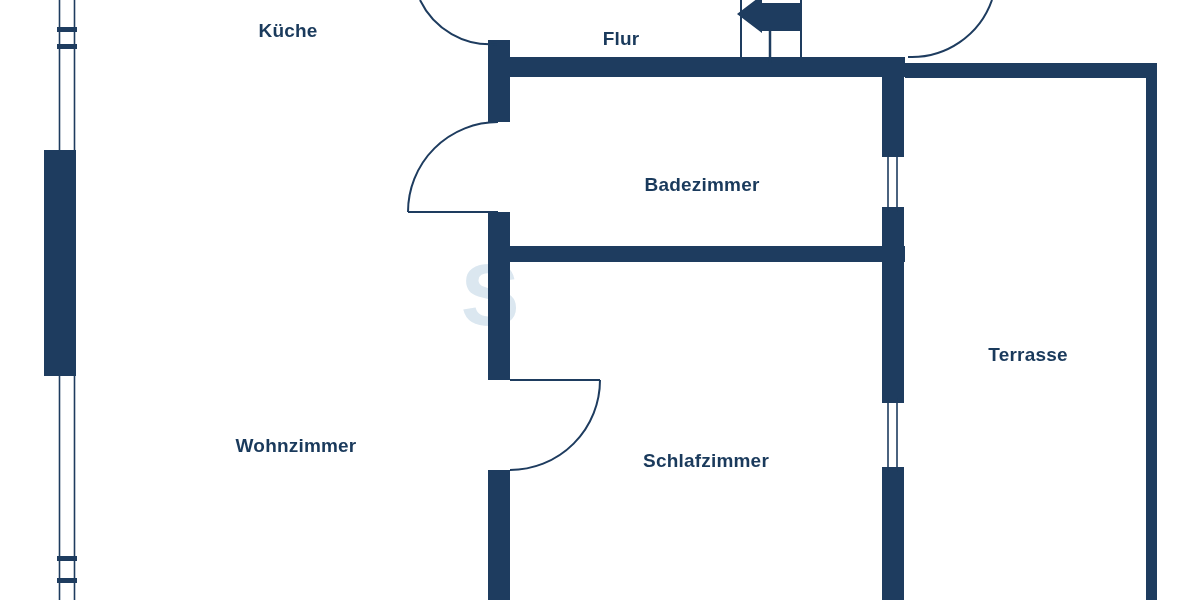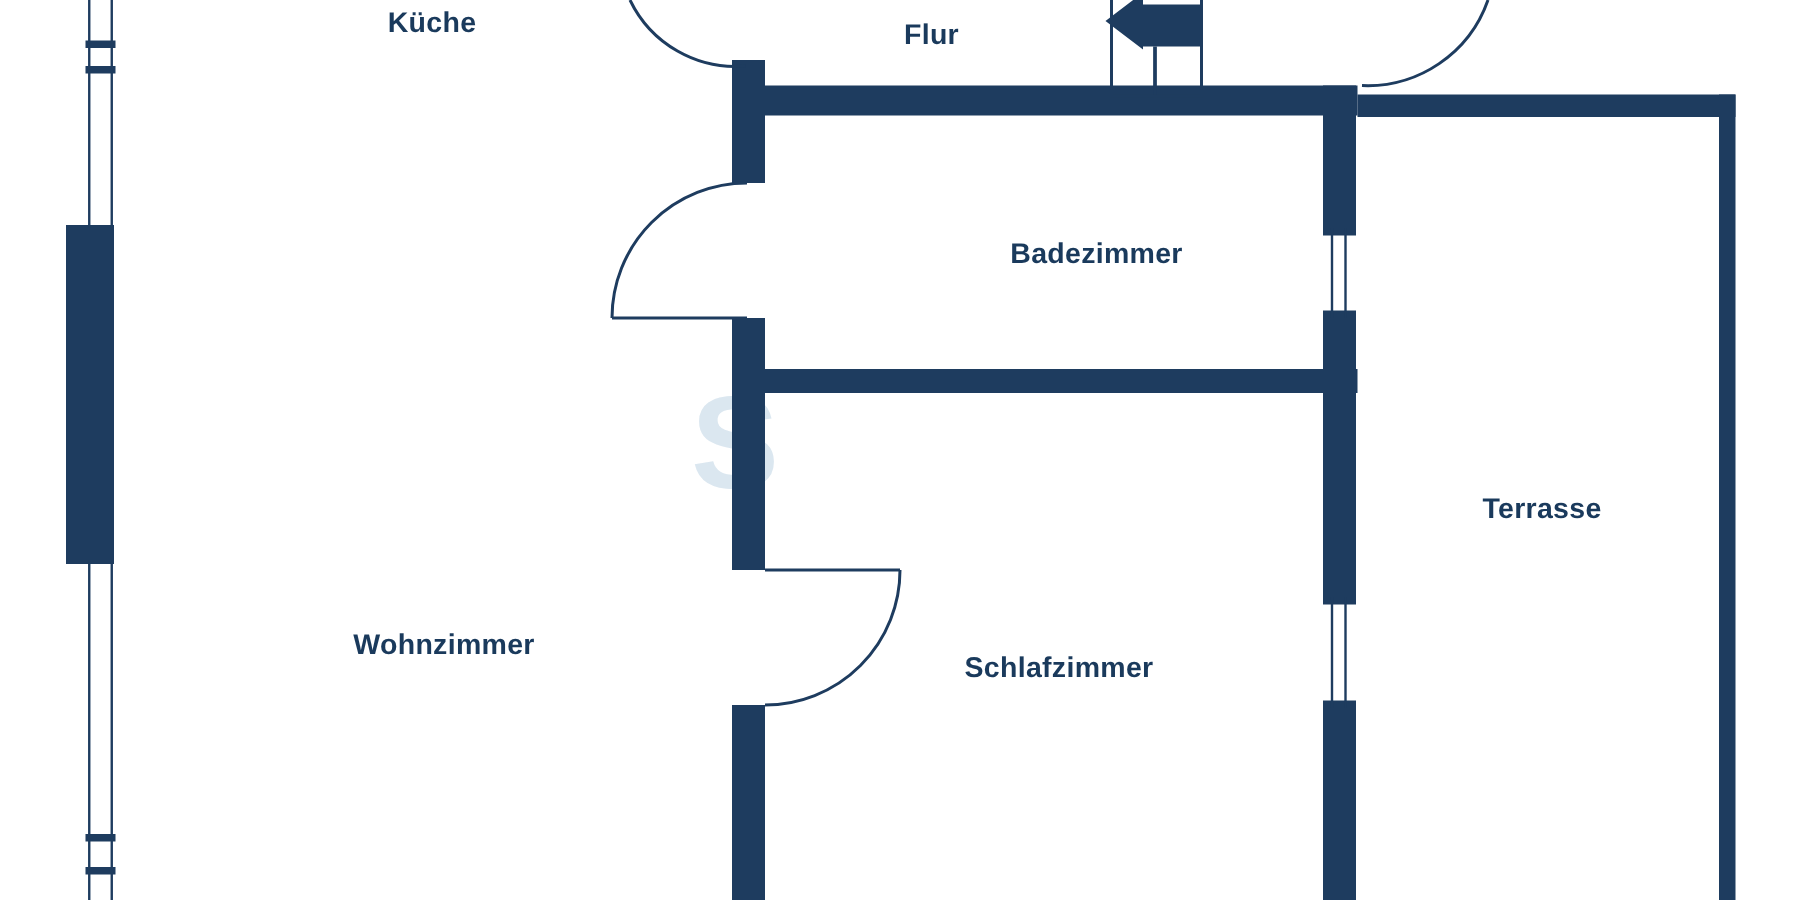--- a/index.html
+++ b/index.html
@@ -36,20 +36,21 @@
   }
   .room-label {
     position: absolute;
     transform: translate(-50%, -50%);
     color: var(--text, #1a3a5c);
     font-size: 19px;
     font-weight: 600;
     letter-spacing: 0.2px;
     white-space: nowrap;
     z-index: 3;
+    margin-top: 15px;
   }
 </style>
 </head>
 <body>
 
 <div id="stage">
 
   <svg id="plan-svg" width="1200" height="600" viewBox="0 0 1200 600">
 
     <text class="watermark" x="490" y="325" text-anchor="middle">S</text>
@@ -102,17 +103,17 @@
 
     <path class="arc" d="M 908 57 A 85 85 0 0 0 992 0"></path>
 
     <rect class="thinbox" x="741" y="-4" width="60" height="68"></rect>
     <path class="wall" d="M 802 3 L 762 3 L 762 -5 L 737 14 L 762 33 L 762 31 L 802 31 Z"></path>
     <line class="stem" x1="770" y1="31" x2="770" y2="63"></line>
   </svg>
 
   <div class="room-label" style="left:288px; top:16px">Küche</div>
   <div class="room-label" style="left:621px; top:24px">Flur</div>
-  <div class="room-label" style="left:731px; top:170px">Badezimmer</div>
+  <div class="room-label" style="left:702px; top:170px">Badezimmer</div>
   <div class="room-label" style="left:1028px; top:340px">Terrasse</div>
   <div class="room-label" style="left:296px; top:431px">Wohnzimmer</div>
   <div class="room-label" style="left:706px; top:446px">Schlafzimmer</div>
 </div>
 
 </body></html>

